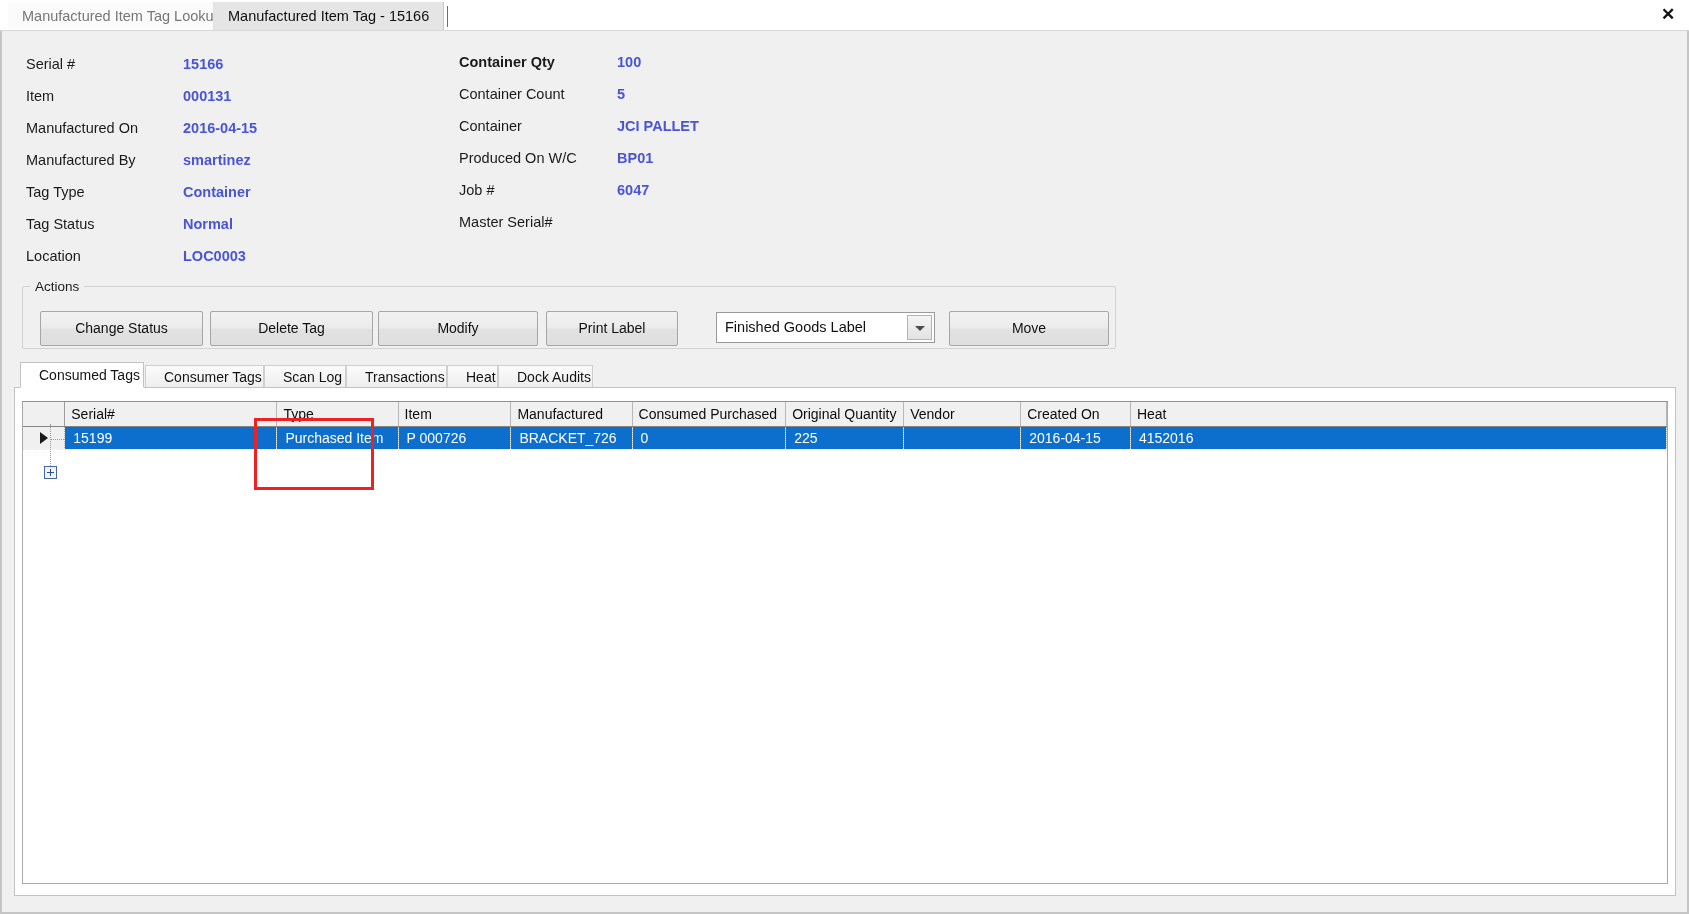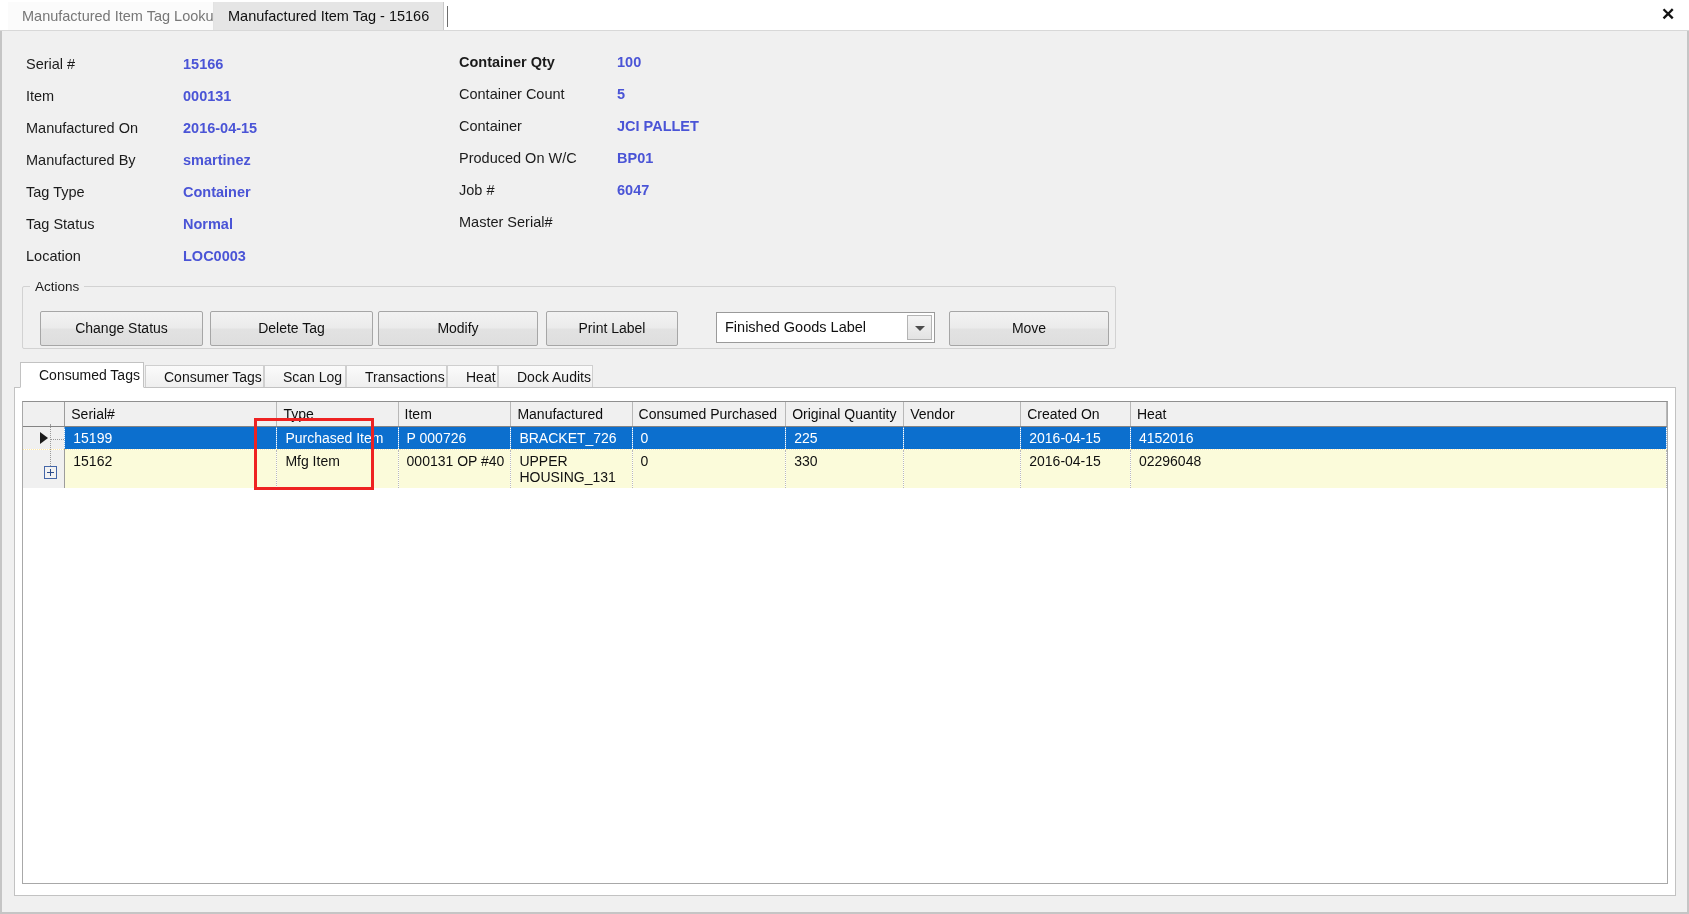--- a/index.html
+++ b/index.html
@@ -477,32 +477,20 @@
               <td>15199</td>
               <td>Purchased Item</td>
               <td>P 000726</td>
               <td>BRACKET_726</td>
               <td>0</td>
               <td>225</td>
               <td></td>
               <td>2016-04-15</td>
               <td>4152016</td>
             </tr>
-            <tr class="row-alt">
-              <td class="rowhdr"></td>
-              <td>15162</td>
-              <td>Mfg Item</td>
-              <td>000131 OP #40</td>
-              <td>UPPER HOUSING_131</td>
-              <td>0</td>
-              <td>330</td>
-              <td></td>
-              <td>2016-04-15</td>
-              <td>02296048</td>
-            </tr>
           </tbody>
         </table>
       </div>
 
     </div>
   </div>
 
   <div class="annot-box"></div>
 
 </div>

